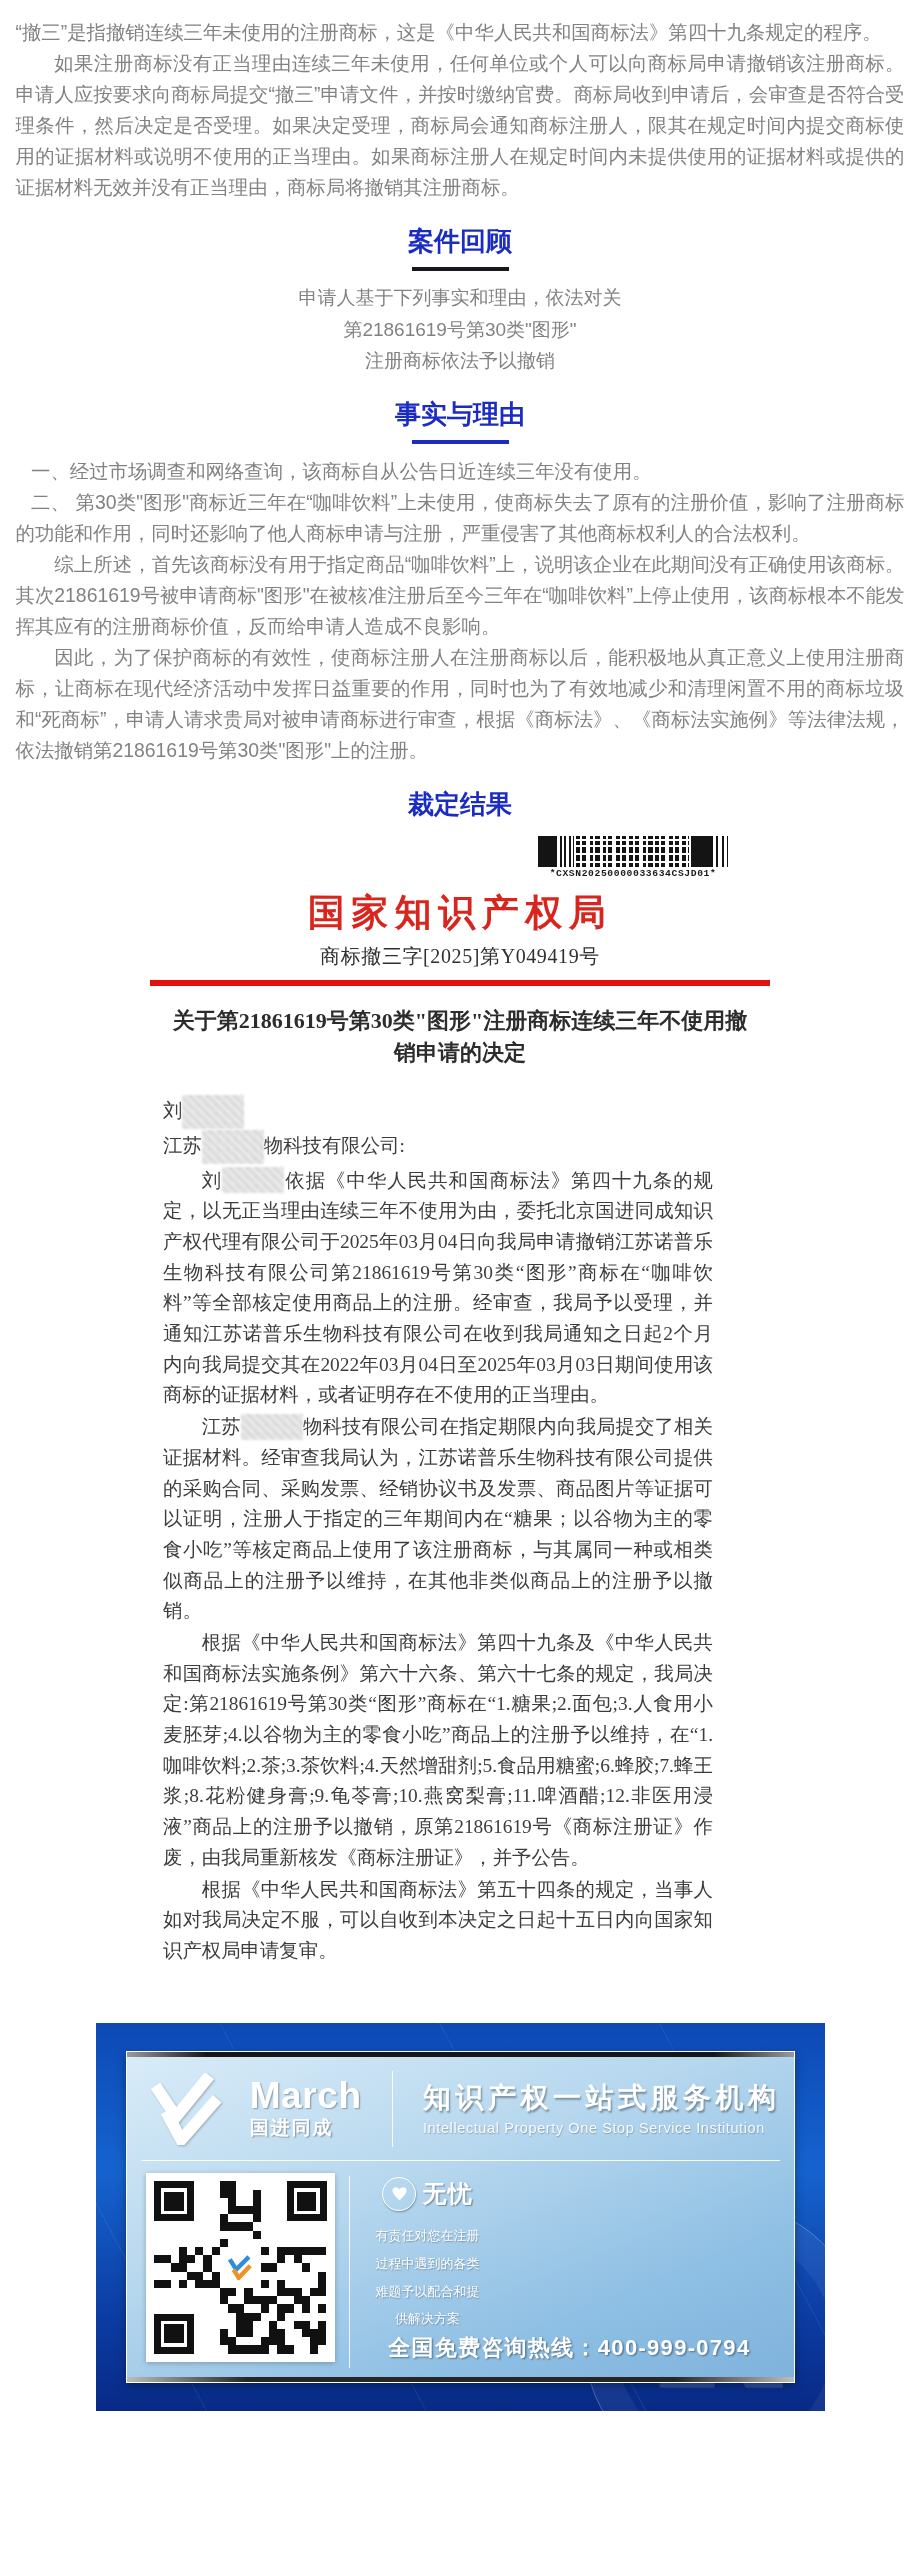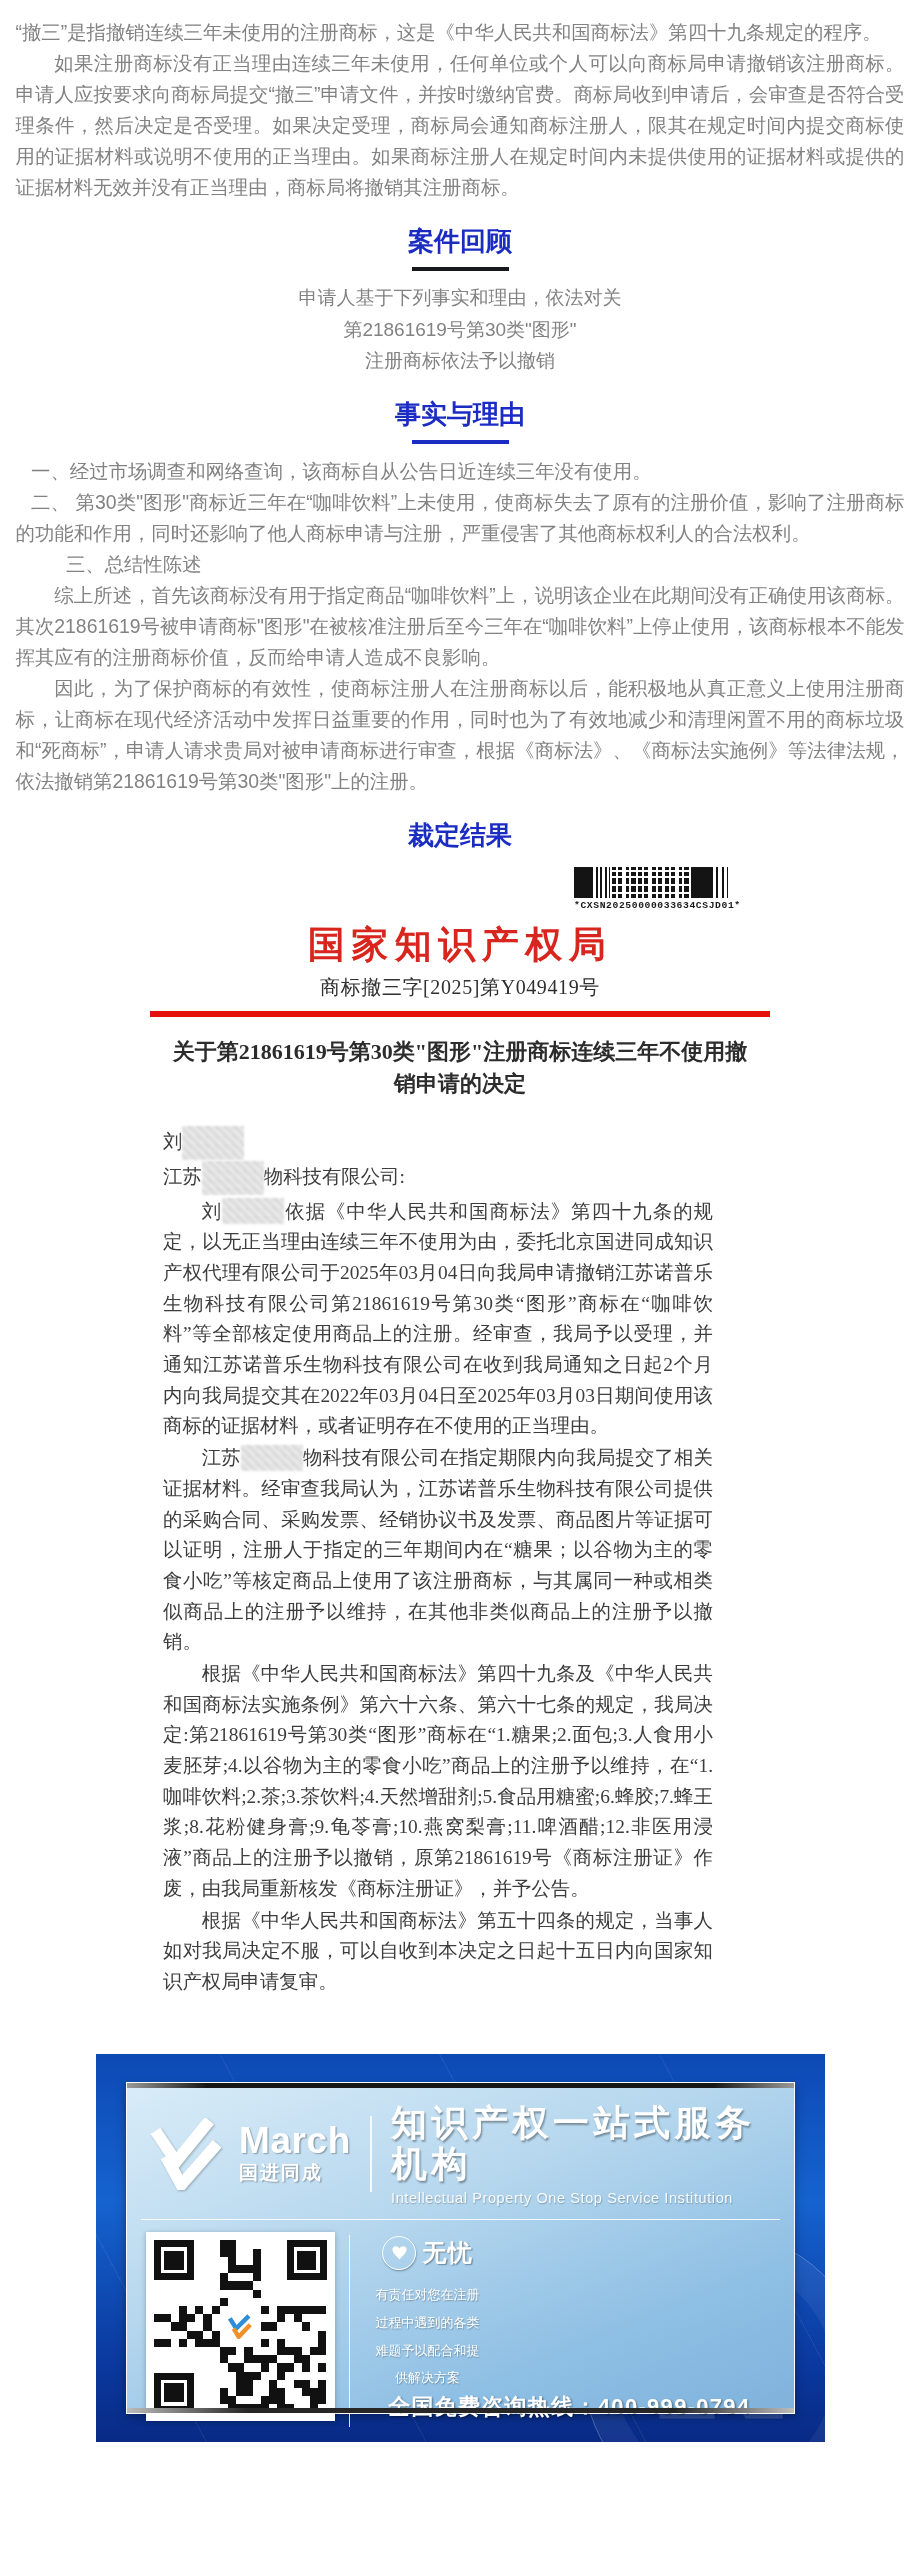--- a/index.html
+++ b/index.html
@@ -14,21 +14,21 @@
   .p-indent-lg{text-indent:2.6em;}
   .sec-title{display:block;text-align:center;color:#1b2cc3;font-weight:bold;font-size:26px;line-height:1.1;margin:24.5px 0 0 0;text-indent:0;font-family:Liberation Serif, serif;}
   .sec-underline{width:97px;height:3.9px;margin:10.3px auto 11.6px auto;}
   .ul-black{background:#17181c;}
   .ul-blue{background:#1b2cc3;}
   .case-lines{text-align:center;font-size:19px;line-height:1.66;color:#828282;}
   .fact{margin-top:11.6px;}
 
   
   .scan{width:620px;margin:17px auto 0 auto;color:#3d3d3d;font-family:"Liberation Serif","DejaVu Serif",serif;filter:blur(0.3px);}
-  .barcode-wrap{width:154px;margin:0 42px 0 auto;}
+  .barcode-wrap{width:190px;margin:0 42px 0 auto;}
   .barcode{display:flex;height:31px;background:#fff;}
   .bc-block{width:19.4px;background:#141414;}
   .bc-bars{width:17px;background:repeating-linear-gradient(90deg,#fff 0 2.6px,#141414 2.6px 5.2px,#fff 5.2px 7px,#141414 7px 9px);}
   .bc-dense{flex:1;margin:0 1.9px;background-color:#fff;background-image:
       repeating-linear-gradient(0deg,transparent 0 4.5px,#fff 4.5px 6.5px,transparent 6.5px 12.3px,#fff 12.3px 14px,transparent 14px 20px,#fff 20px 22px),
       repeating-linear-gradient(90deg,#141414 0 3.9px,#fff 3.9px 5.8px,#141414 5.8px 9.7px,#fff 9.7px 13.6px,#141414 13.6px 17.4px,#fff 17.4px 19.4px,#141414 19.4px 24px,#fff 24px 26.5px);}
   .bc-tail{width:18px;background:repeating-linear-gradient(90deg,#141414 0 2.6px,#fff 2.6px 5.8px,#141414 5.8px 7.8px,#fff 7.8px 11.6px);}
   .barcode-text{text-align:center;font-family:"Liberation Mono","DejaVu Sans Mono",monospace;font-weight:bold;font-size:9.7px;letter-spacing:0.6px;color:#1a1a1a;margin-top:1.3px;}
   .agency{margin-top:13px;text-align:center;color:#d8251d;font-size:37px;font-weight:bold;letter-spacing:6.5px;line-height:1.15;}
   .doc-no{text-align:center;font-size:20px;color:#2f2f2f;margin-top:7.8px;letter-spacing:0.6px;}
@@ -65,21 +65,21 @@
       background:linear-gradient(90deg,#9a9a9a,#161616 12%,#161616 88%,#9a9a9a);}
   .panel::after{content:"";position:absolute;bottom:0;left:0;right:0;height:4.5px;
       background:linear-gradient(90deg,#bdbdbd,#262626 18%,#262626 82%,#bdbdbd);}
   .panel-head{display:flex;align-items:center;padding:19.4px 13px 0 23px;justify-content:space-between;}
   .logo-mark{flex:none;margin-right:6.5px;filter:drop-shadow(1.3px 1.9px 1.3px rgba(0,0,0,.25));}
   .logo-texts{color:#fff;text-shadow:1.3px 1.3px 1.3px rgba(0,0,0,.3);margin-right:15.5px;}
   .logo-word{font-size:37px;font-weight:bold;line-height:1;letter-spacing:0.6px;}
   .logo-sub{font-size:19px;font-weight:bold;letter-spacing:1.9px;margin-top:1.3px;}
   .head-divider{width:1.3px;height:76px;background:rgba(255,255,255,.85);margin:0 19.4px 0 3.9px;flex:none;}
   .head-titles{color:#fff;}
-  .head-cn{font-size:36px;font-weight:bold;letter-spacing:4.5px;text-shadow:1.3px 1.9px 1.9px rgba(0,0,0,.35);line-height:1.15;}
+  .head-cn{font-size:28px;font-weight:bold;letter-spacing:4.5px;text-shadow:1.3px 1.9px 1.9px rgba(0,0,0,.35);line-height:1.15;}
   .head-en{font-size:14.5px;letter-spacing:0.6px;opacity:.92;margin-top:5.2px;text-shadow:0.6px 1.3px 1.3px rgba(0,0,0,.3);}
   .panel-hr{height:1.3px;background:rgba(255,255,255,.9);margin:13px 14px 0 14px;}
   .panel-body{display:flex;padding:11.6px 9px 0 19.4px;}
   .qr-panel{flex:none;width:189px;height:189px;background:#fff;padding:8.4px;box-sizing:border-box;box-shadow:0 1.3px 5.2px rgba(0,0,0,.25);}
   .qr{position:relative;width:100%;height:100%;display:grid;grid-template-columns:repeat(21,1fr);grid-template-rows:repeat(21,1fr);}
   .qr i{background:#111;}
   .finder{position:absolute;width:40px;height:40px;border:7.8px solid #111;background:#fff;box-sizing:border-box;}
   .finder::after{content:"";position:absolute;inset:3.2px;background:#111;}
   .f-tl{top:0;left:0;} .f-tr{top:0;right:0;} .f-bl{bottom:0;left:0;}
   .qr-logo{position:absolute;top:50%;left:50%;width:41px;height:41px;margin:-20.7px 0 0 -20.7px;background:#fff;border-radius:3.9px;
@@ -111,21 +111,20 @@
     <div>申请人基于下列事实和理由，依法对关</div>
     <div>第21861619号第30类"图形"</div>
     <div>注册商标依法予以撤销</div>
   </div>
 
   <span class="sec-title">事实与理由</span>
   <div class="sec-underline ul-blue"></div>
 
   <p class="fact p-indent-sm">一、经过市场调查和网络查询，该商标自从公告日近连续三年没有使用。</p>
   <p class="fact p-indent-sm">二、 第30类"图形"商标近三年在“咖啡饮料”上未使用，使商标失去了原有的注册价值，影响了注册商标的功能和作用，同时还影响了他人商标申请与注册，严重侵害了其他商标权利人的合法权利。</p>
-  <p class="fact p-indent-lg">三、总结性陈述</p>
   <p class="fact p-indent">综上所述，首先该商标没有用于指定商品“咖啡饮料”上，说明该企业在此期间没有正确使用该商标。其次21861619号被申请商标"图形"在被核准注册后至今三年在“咖啡饮料”上停止使用，该商标根本不能发挥其应有的注册商标价值，反而给申请人造成不良影响。</p>
   <p class="fact p-indent">因此，为了保护商标的有效性，使商标注册人在注册商标以后，能积极地从真正意义上使用注册商标，让商标在现代经济活动中发挥日益重要的作用，同时也为了有效地减少和清理闲置不用的商标垃圾和“死商标”，申请人请求贵局对被申请商标进行审查，根据《商标法》、《商标法实施例》等法律法规，依法撤销第21861619号第30类"图形"上的注册。</p>
 
   <span class="sec-title">裁定结果</span>
 </div>
 
 <div class="scan">
   <div class="barcode-wrap">
     <div class="barcode">
       <div class="bc-block"></div>

